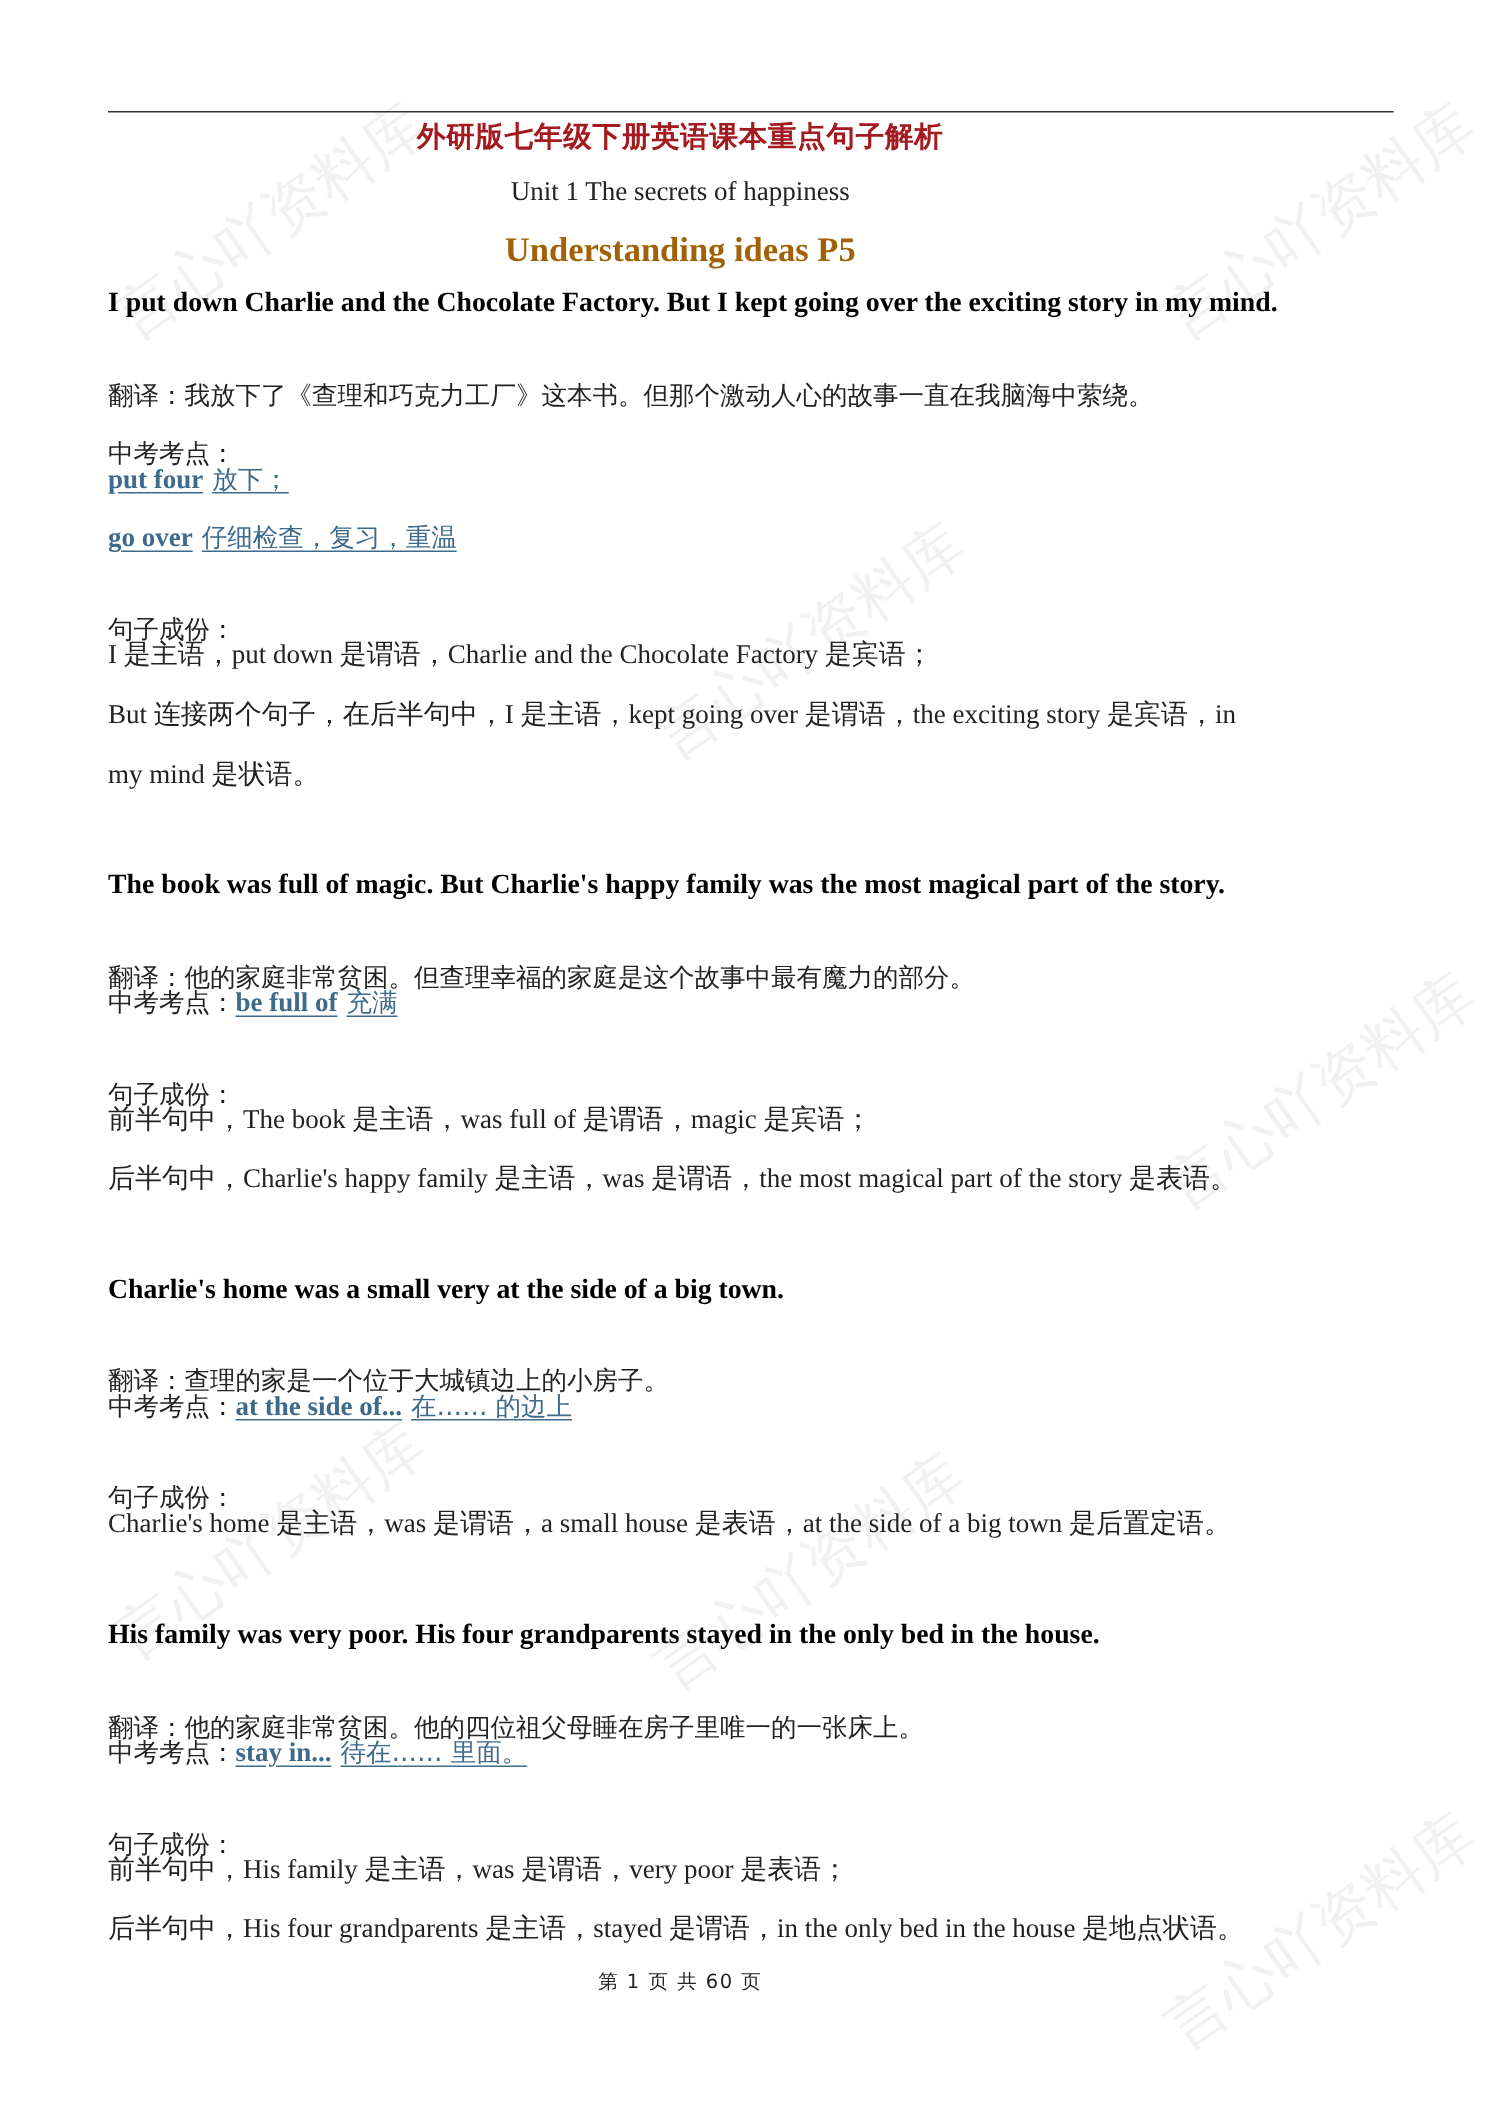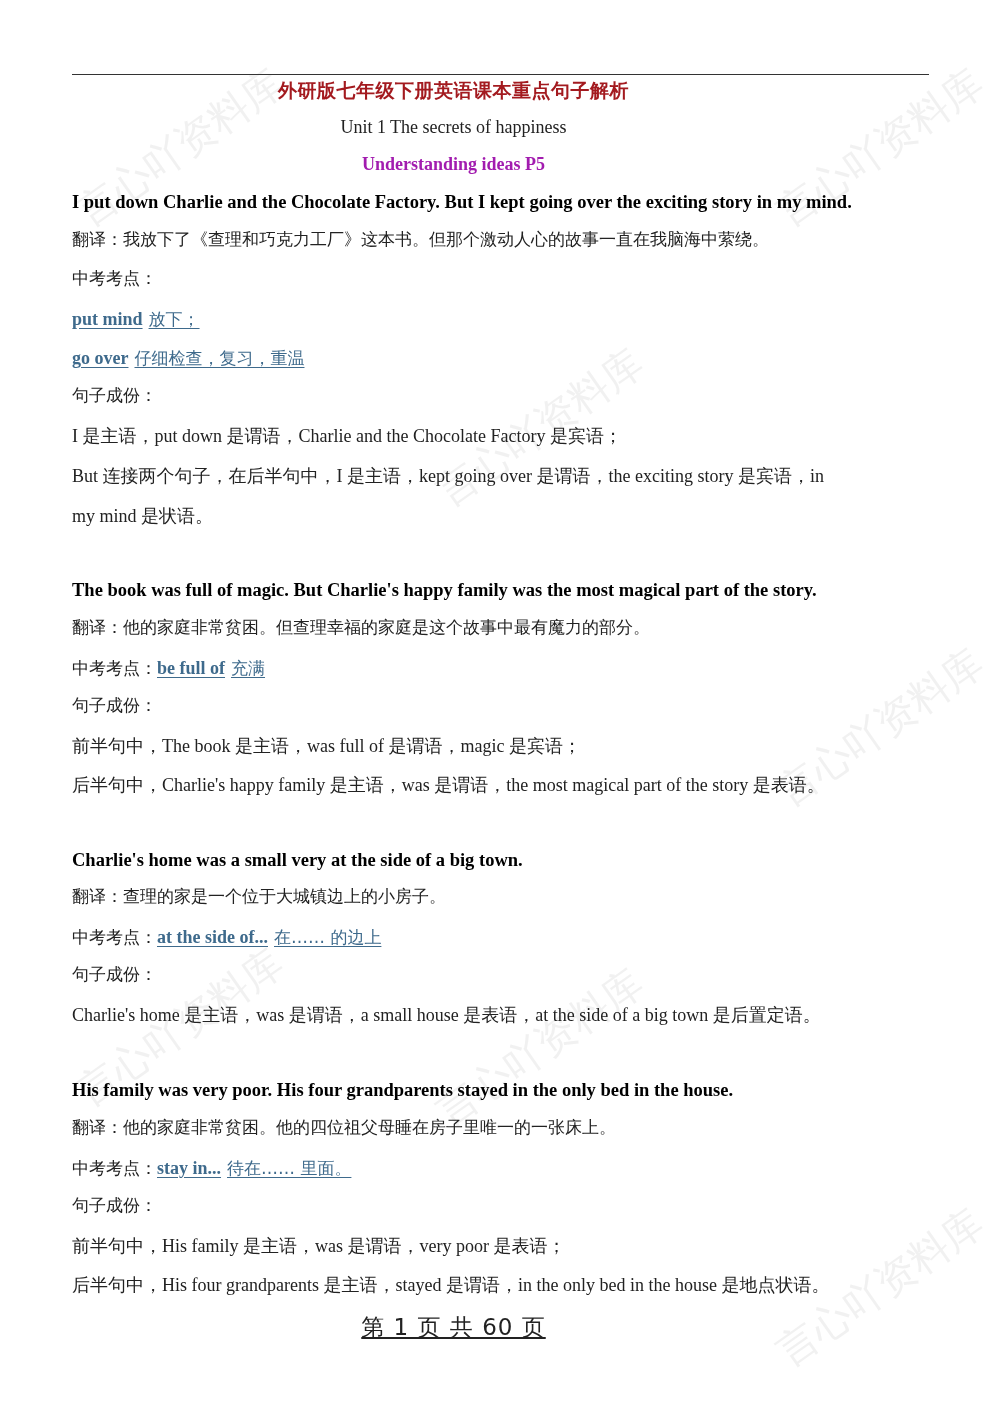--- a/index.html
+++ b/index.html
@@ -6,29 +6,29 @@
   body {
     width: 1000px; height: 1414px; position: relative; overflow: hidden;
     font-family: "DejaVu Serif", "Liberation Serif", serif;
     color: #222222;
   }
   .page { position: absolute; left: 0; top: 0; width: 1000px; height: 1414px; }
   .top-rule { position: absolute; left: 72px; top: 74px; width: 857px; height: 1px; background: #333333; }
   .center { position: absolute; left: 0; width: 907px; text-align: center; }
   .doc-title { top: 78px; font-size: 19px; color: #a31a1f; font-weight: bold; font-family: "DejaVu Sans", sans-serif; letter-spacing: 0.5px; }
   .unit-title { top: 117px; font-size: 18px; color: #222; font-family: "Liberation Serif", serif; }
-  .section-title { top: 154px; font-size: 18px; color: #a21caf; font-weight: bold; font-family: "Liberation Serif", serif; }
+  .section-title { top: 154px; font-size: 23px; color: #a16207; font-weight: bold; font-family: "Liberation Serif", serif; }
   .line { position: absolute; left: 72px; width: 860px; font-size: 18px; line-height: 24px; white-space: nowrap; }
   .en { font-family: "Liberation Serif", serif; }
-  .zh { font-family: Liberation Mono, monospace; font-size: 17px; }
+  .zh { font-family: Liberation Serif, serif; font-size: 17px; margin-top: 23px; }
   .sentence { color: #000000; font-weight: bold; font-family: "Liberation Serif", serif; font-size: 18.5px; }
   .kp { color: #3e6a8c; text-decoration: underline; text-underline-offset: 3px; }
   .kp b { font-family: "Liberation Serif", serif; font-weight: bold; }
   .kp span.zhk { font-family: "DejaVu Sans", sans-serif; font-size: 17px; }
-  .footer { top: 1312px; font-size: 23px; font-family: "DejaVu Sans", sans-serif; color: #222; letter-spacing: 1px; text-decoration: underline; }
+  .footer { top: 1312px; font-size: 13px; font-family: "DejaVu Sans", sans-serif; color: #222; letter-spacing: 1px; }
   .wm { position: absolute; color: rgba(200,200,200,0.25); font-size: 40px; font-family: "DejaVu Sans", sans-serif; transform: rotate(-35deg); pointer-events: none; white-space: nowrap; }
   .sp { display: inline-block; width: 6px; }
 </style>
 </head>
 <body>
 
 <div class="page">
 
   <div class="wm" style="left:60px; top:120px;">言心吖资料库</div>
   <div class="wm" style="left:760px; top:120px;">言心吖资料库</div>
@@ -40,21 +40,21 @@
 
   <div class="top-rule"></div>
 
   <div class="center doc-title">外研版七年级下册英语课本重点句子解析</div>
   <div class="center unit-title">Unit 1 The secrets of happiness</div>
   <div class="center section-title">Understanding ideas P5</div>
 
   <div class="line sentence" style="top:190px;">I put down Charlie and the Chocolate Factory. But I kept going over the exciting story in my mind.</div>
   <div class="line zh" style="top:229px;"><span>翻译：</span><span>我放下了《查理和巧克力工厂》这本书。但那个激动人心的故事一直在我脑海中萦绕。</span></div>
   <div class="line zh" style="top:268px;">中考考点：</div>
-  <div class="line kp" style="top:307px;"><b>put mind</b><span class="sp"></span><span class="zhk">放下；</span></div>
+  <div class="line kp" style="top:307px;"><b>put four</b><span class="sp"></span><span class="zhk">放下；</span></div>
   <div class="line kp" style="top:346px;"><b>go over</b><span class="sp"></span><span class="zhk">仔细检查，复习，重温</span></div>
   <div class="line zh" style="top:385px;">句子成份：</div>
   <div class="line en" style="top:424px;">I 是主语，put down 是谓语，Charlie and the Chocolate Factory 是宾语；</div>
   <div class="line en" style="top:464px;">But 连接两个句子，在后半句中，I 是主语，kept going over 是谓语，the exciting story 是宾语，in</div>
   <div class="line en" style="top:504px;">my mind 是状语。</div>
 
   <div class="line sentence" style="top:578px;">The book was full of magic. But Charlie's happy family was the most magical part of the story.</div>
   <div class="line zh" style="top:617px;"><span>翻译：</span><span>他的家庭非常贫困。但查理幸福的家庭是这个故事中最有魔力的部分。</span></div>
   <div class="line" style="top:656px;"><span class="zh">中考考点：</span><span class="kp"><b>be full of</b><span class="sp"></span><span class="zhk">充满</span></span></div>
   <div class="line zh" style="top:695px;">句子成份：</div>

